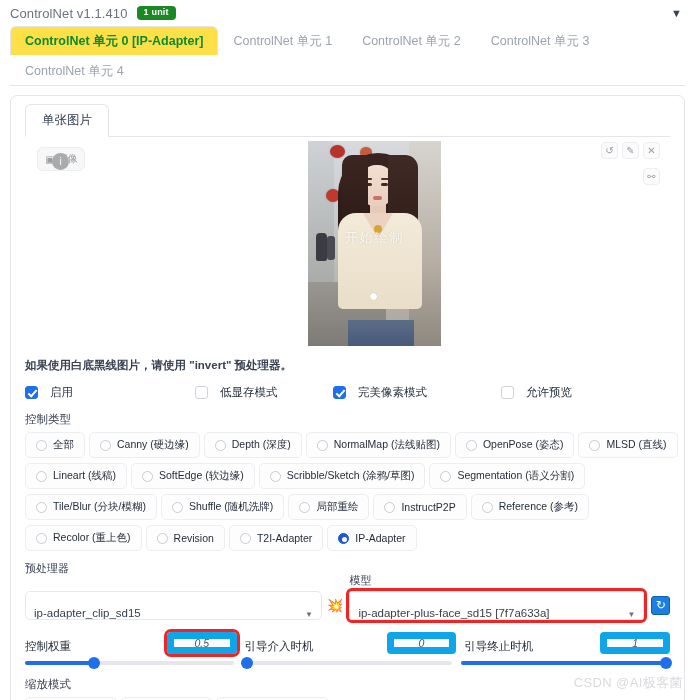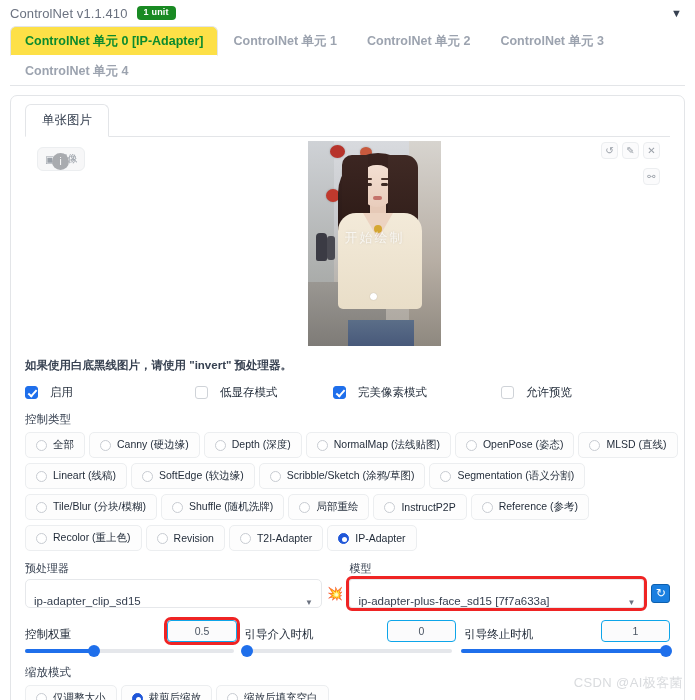--- a/index.html
+++ b/index.html
@@ -56,21 +56,20 @@
     column-gap: 0;
   }
   .tab {
     font-size: 12.5px;
     color: #9ca3af;
     padding: 6px 14px 6px 14px;
     border: 1px solid transparent;
     border-radius: 6px 6px 0 0;
     white-space: nowrap;
     line-height: 16px;
-    font-weight: bold;
   }
   .tab.active {
     color: #0b8a2e;
     font-weight: bold;
     background: #fde047;
     border: 1px solid #e3e5e8;
     border-bottom: 1px solid #fff;
     position: relative;
     z-index: 3;
   }
@@ -285,21 +284,21 @@
   }
   .rd.on { border-color:#1f56d8; background:#1f56d8; }
   .rd.on::after {
     content:""; position:absolute; left:3px; top:3px;
     width:5px; height:5px; border-radius:50%; background:#fff;
   }
 
   
   .ddrow { display:flex; align-items:flex-end; margin: 10px 4px 0 4px; gap: 0; }
   .dd-col { display:flex; flex-direction:column; }
-  .dd-col.left { width: 302px; }
+  .dd-col.left { width: 302px; gap: 12px; }
   .dd-col.right { width: 300px; }
   .dd-label { font-size:11px; color:#374151; margin-bottom:3px; }
   .dd {
     height: 29px;
     border: 1px solid #e6e8eb;
     border-radius: 5px;
     background:#fff;
     display:flex; align-items:flex-end;
     padding: 0 8px;
     font-size: 11.5px;
@@ -320,25 +319,25 @@
   }
   .hl-red {
     outline: 3px solid #ef2424;
     border-radius: 3px;
   }
 
   
   .slrow { display:flex; align-items:flex-end; margin: 12px 4px 0 4px; }
   .sl-label { font-size:11.5px; color:#1f2937; white-space:nowrap; }
   .sl-box {
-    border: 1px solid #0ea5e9; border-radius: 4px;
+    border: 7px solid #0ea5e9; border-radius: 4px;
     background:#fbfbfc;
     height: 22px; width: 72px;
     font-size: 10.5px; color:#4b5563;
-    display:flex; align-items:center; justify-content:center;
+    display:flex; align-items:center; justify-content:center;font-style:italic;
   }
   .sl-box.hl { outline: 3px solid #ef2424; }
   .tracksrow { display:flex; align-items:center; margin: 7px 4px 0 4px; gap: 9px; }
   .track {
     position:relative; height: 4px; border-radius:3px;
     background:#e5e7eb;
   }
   .track .fill { position:absolute; left:0; top:0; height:100%; background:#1f6feb; border-radius:3px;}
   .track .knob {
     position:absolute; top:-4px; width:12px; height:12px;

